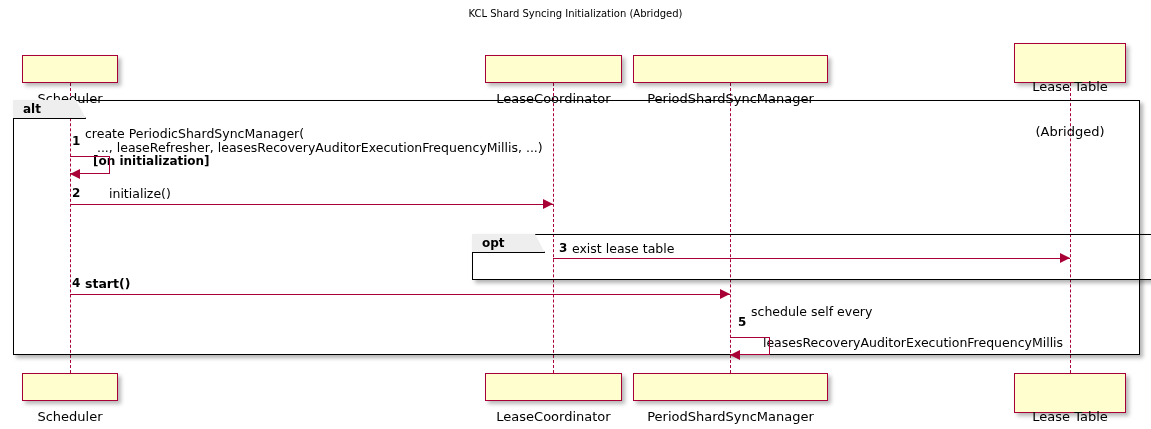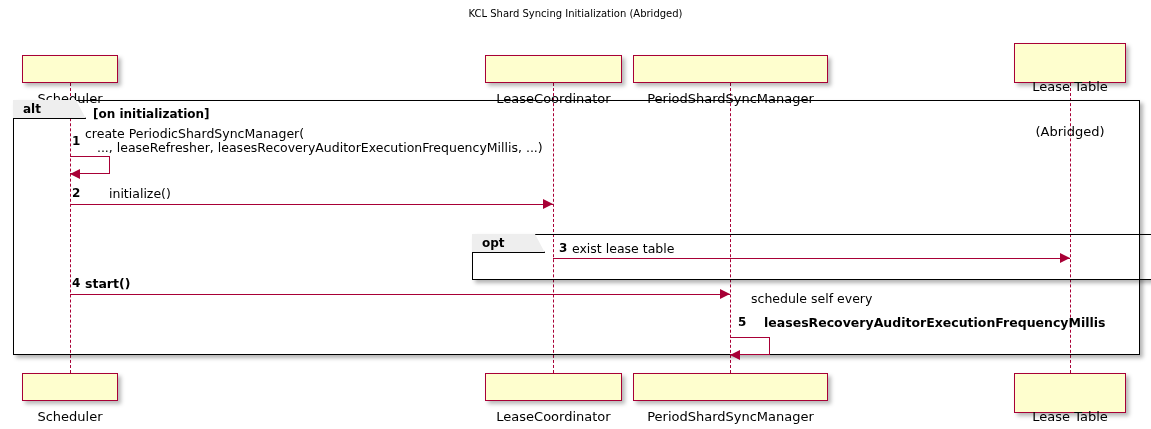--- a/index.html
+++ b/index.html
@@ -83,20 +83,21 @@
     -webkit-clip-path: polygon(0 0, calc(100% - 10px) 0, 100% 100%, 0 100%);
     clip-path: polygon(0 0, calc(100% - 10px) 0, 100% 100%, 0 100%);
     white-space: pre;
   }
   .frag-cond {
     position: absolute;
     font-size: 12px;
     font-weight: bold;
     color: #000000;
     white-space: pre;
+    margin-top: 47px;
   }
 
   
   .arrow-line {
     position: absolute;
     height: 0;
     border-top: 1.5px solid #A80036;
   }
   .arrow-head-r {
     position: absolute;
@@ -190,22 +191,22 @@
   <div class="msg-text" style="left:572px; top:242px;">exist lease table</div>
   <div class="arrow-line" style="left:553px; top:258px; width:517px;"></div>
   <div class="arrow-head-r" style="left:1060px; top:253px;"></div>
 
   <div class="msg-num" style="left:72px; top:276px;">4</div>
   <div class="msg-text" style="left:85px; top:277px;font-weight:bold;">start()</div>
   <div class="arrow-line" style="left:70px; top:294px; width:660px;"></div>
   <div class="arrow-head-r" style="left:720px; top:289px;"></div>
 
   <div class="msg-num" style="left:738px; top:315px;">5</div>
-  <div class="msg-text" style="left:751px; top:292px;">schedule self every</div>
-  <div class="msg-text" style="left:751px; top:316px;font-weight:bold;">   leasesRecoveryAuditorExecutionFrequencyMillis</div>
+  <div class="msg-text" style="left:751px; top:305px;">schedule self every</div>
+  <div class="msg-text" style="left:751px; top:336px;">   leasesRecoveryAuditorExecutionFrequencyMillis</div>
   <div class="self-loop" style="left:730px; top:337px; width:40px; height:18px;"></div>
   <div class="arrow-head-l" style="left:730px; top:350px;"></div>
 
   <div class="participant" style="left:22px; top:373px; width:96px; height:28px;">
     <span class="pline">Scheduler</span>
   </div>
 
   <div class="participant" style="left:485px; top:373px; width:137px; height:28px;">
     <span class="pline">LeaseCoordinator</span>
   </div>

